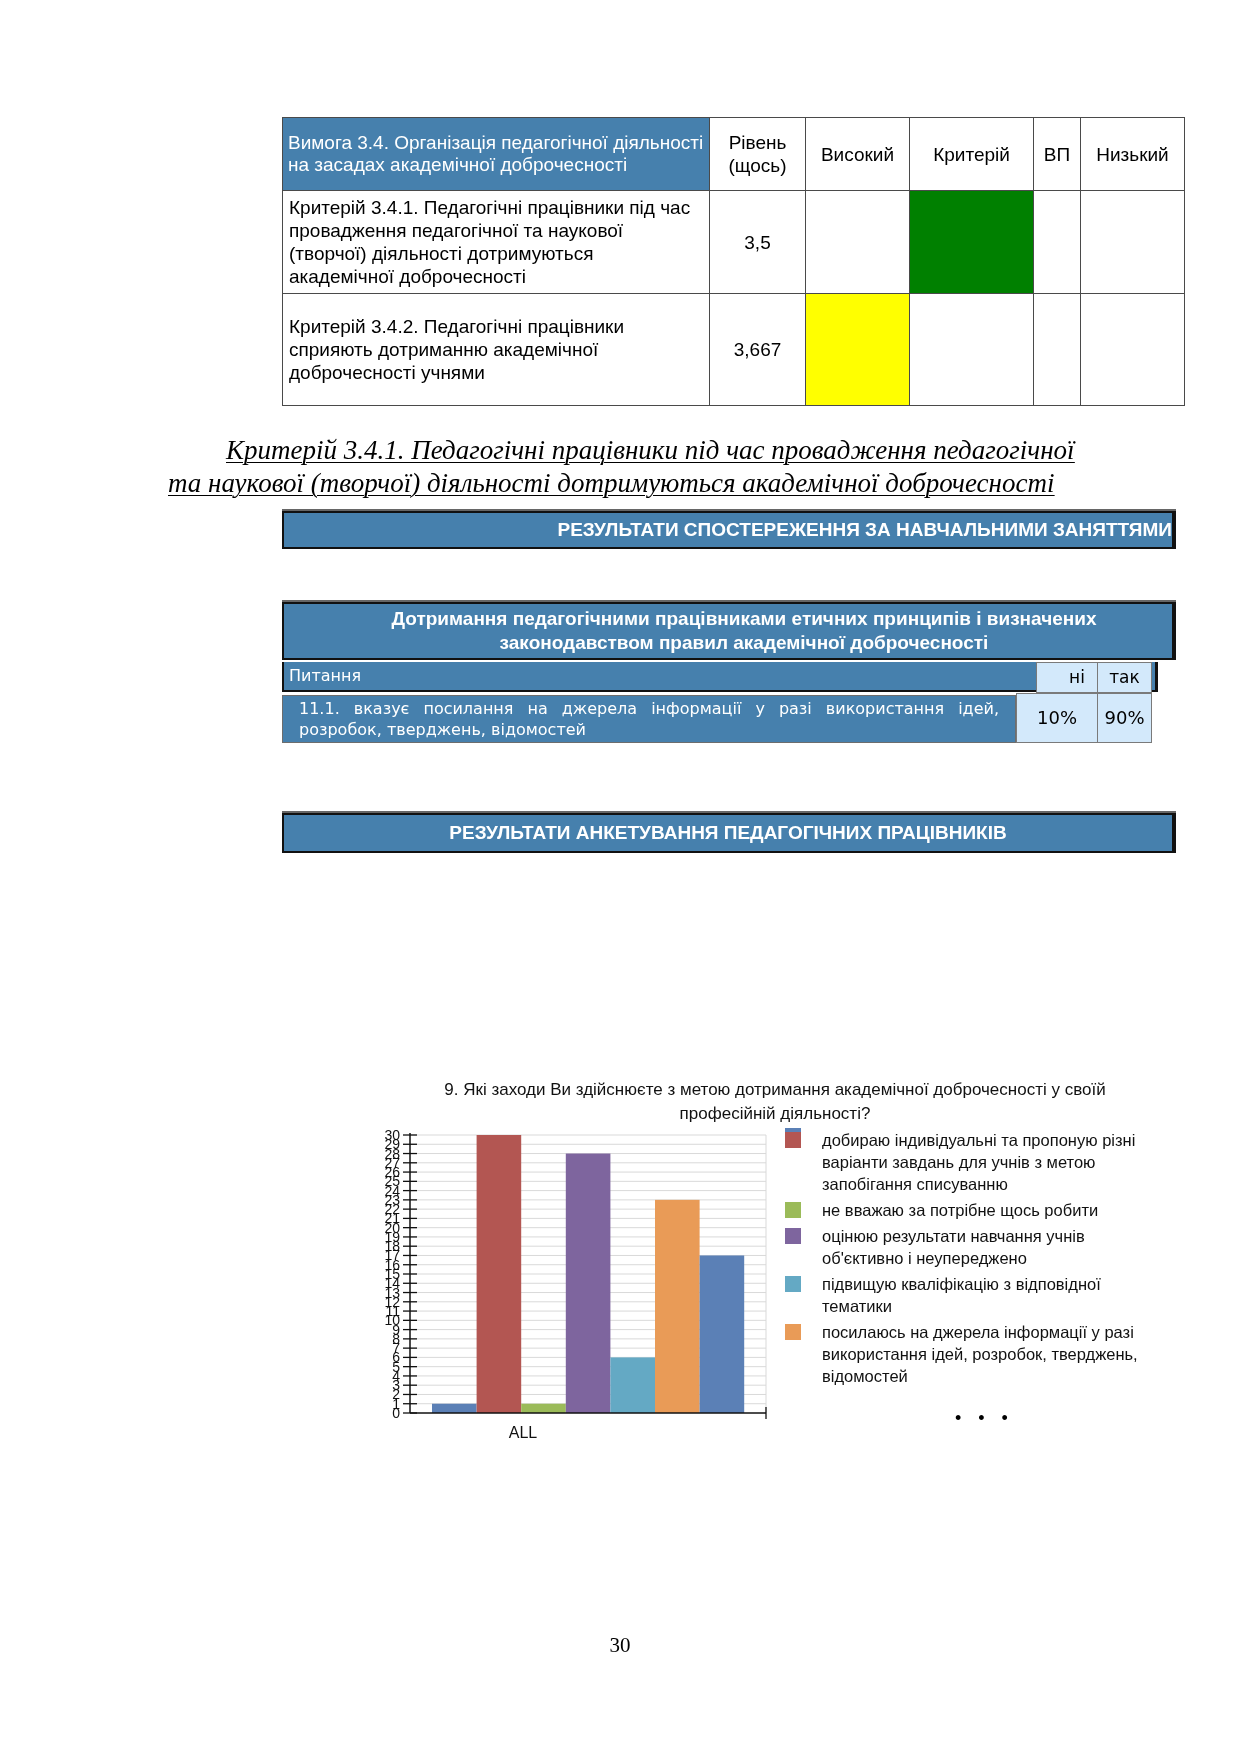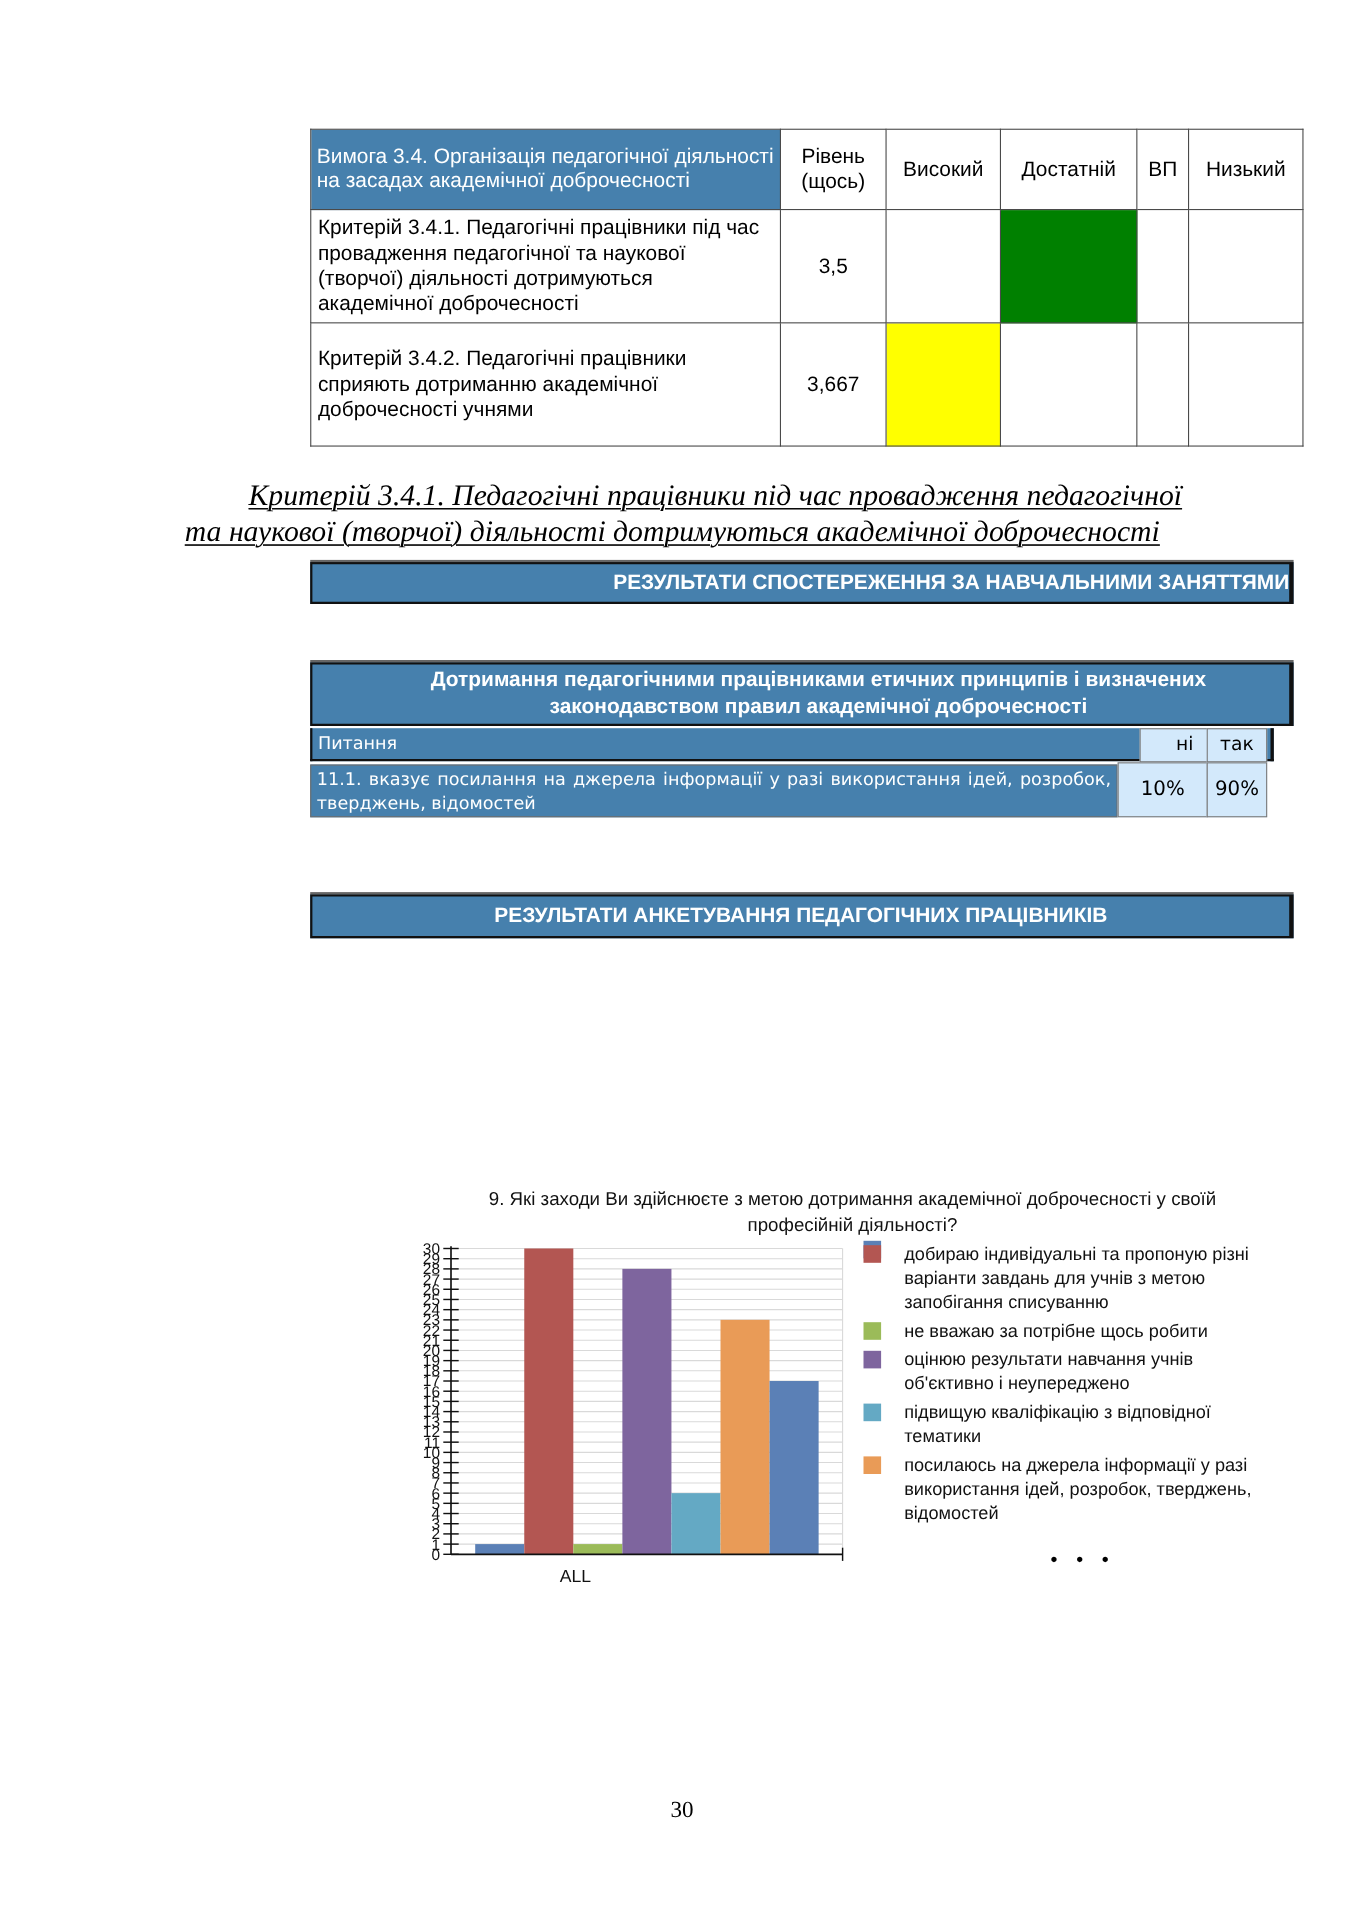--- a/index.html
+++ b/index.html
@@ -24,21 +24,21 @@
 
   
   .banner { position: absolute; left: 282px; width: 894px; background: #4680ad; color: #ffffff; font-weight: bold; text-align: center; border: 2px solid #111; border-right-width: 4px; box-sizing: border-box; }
   .banner::before { content: ""; position: absolute; left: -2px; right: -4px; top: -4px; height: 2px; background: #666; }
   .banner-1 { top: 511px; height: 38px; font-size: 19px; line-height: 34px; text-align: right; }
   .banner-2 { top: 602px; height: 58px; font-size: 19px; line-height: 24px; padding-top: 3px; padding-left: 32px; }
   .banner-3 { top: 813px; height: 40px; font-size: 19px; line-height: 36px; }
 
   
   .obs-q-head { position: absolute; left: 282px; top: 662px; width: 876px; height: 30px; background: #4680ad; color: #fff; border: 2px solid #111; border-top: 0; border-right-width: 3px; box-sizing: border-box; font-size: 17px; line-height: 28px; padding-left: 5px; font-family: "DejaVu Sans", sans-serif; font-size: 16px; }
-  .obs-q-row { position: absolute; left: 282px; top: 695px; width: 734px; height: 48px; background: #4680ad; color: #fff; border: 1px solid #6d6d6d; box-sizing: border-box; font-family: "DejaVu Sans", sans-serif; font-size: 16px; line-height: 21px; padding: 2px 5px; text-align: justify; }
+  .obs-q-row { position: absolute; left: 282px; top: 695px; width: 734px; height: 48px; background: #4680ad; color: #fff; border: 1px solid #6d6d6d; box-sizing: border-box; font-family: "DejaVu Sans", sans-serif; font-size: 16px; line-height: 21px; padding: 2px 16px; text-align: justify; }
   .obs-cell { position: absolute; background: #d3e9fb; border: 1px solid #7a7a7a; box-sizing: border-box; text-align: center; font-family: "DejaVu Sans", sans-serif; color: #000; }
   .obs-h-ni { left: 1016px; top: 662px; width: 82px; height: 31px; font-size: 17px; line-height: 29px; margin-left: 20px; }
   .obs-h-tak { left: 1097px; top: 662px; width: 55px; height: 31px; font-size: 17px; line-height: 29px; }
   .obs-v-ni { left: 1016px; top: 693px; width: 82px; height: 50px; font-size: 18px; line-height: 48px; }
   .obs-v-tak { left: 1097px; top: 693px; width: 55px; height: 50px; font-size: 18px; line-height: 48px; }
 
   
   .chart-title { position: absolute; left: 395px; top: 1078px; width: 760px; text-align: center; font-size: 17px; line-height: 24px; color: #111; }
   svg.chart { position: absolute; left: 360px; top: 1120px; width: 420px; height: 340px; overflow: visible; }
   .legend { position: absolute; left: 784px; top: 1125px; width: 380px; font-size: 16.5px; line-height: 22px; color: #111; }
@@ -58,21 +58,21 @@
       <col style="width:104px">
       <col style="width:124px">
       <col style="width:47px">
       <col style="width:104px">
   </colgroup>
   <tbody>
       <tr class="h">
     <td class="head-title">Вимога 3.4. Організація педагогічної діяльності на засадах академічної доброчесності</td>
     <td class="center">Рівень (щось)</td>
     <td class="center">Високий</td>
-    <td class="center">Достатній</td>
+    <td class="center">Критерій</td>
     <td class="center">ВП</td>
     <td class="center">Низький</td>
   </tr>
   <tr class="r1">
     <td>Критерій 3.4.1. Педагогічні працівники під час провадження педагогічної та наукової (творчої) діяльності дотримуються академічної доброчесності</td>
     <td class="center">3,5</td>
     <td></td>
     <td class="fill-green"></td>
     <td></td>
     <td></td>

